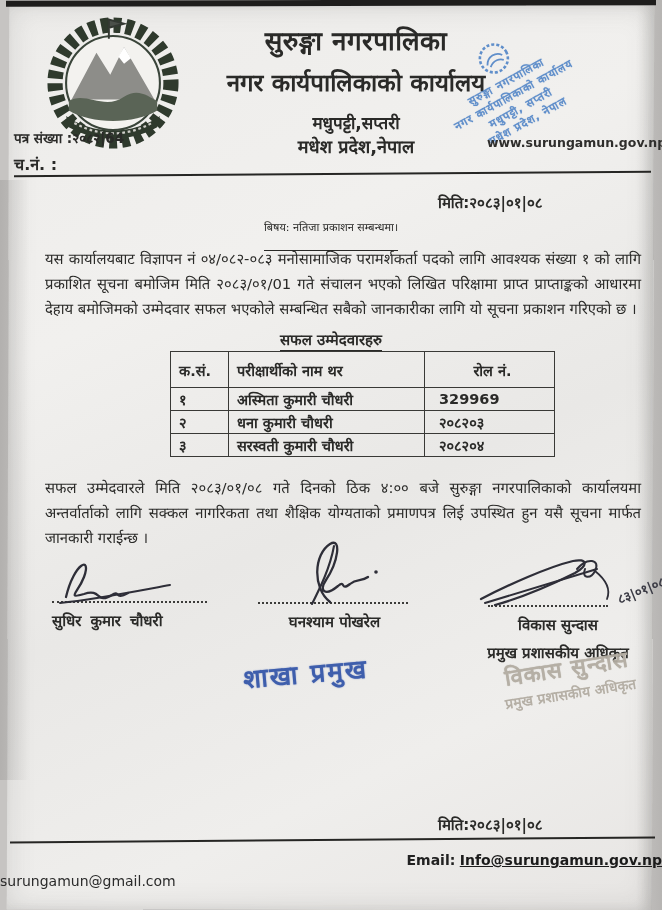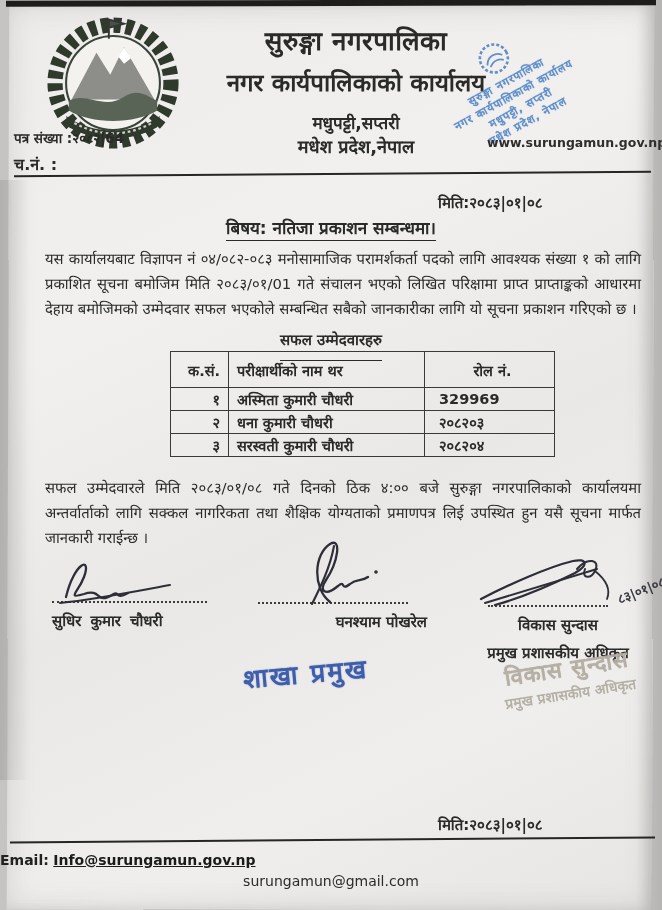--- a/index.html
+++ b/index.html
@@ -42,70 +42,70 @@
     white-space:nowrap; text-shadow:0 0 1px rgba(77,130,198,.5); }
   .website { position:absolute; left:487px; top:135px; font-size:12.5px; font-weight:700; color:#2f2e2c; }
 
   .rule1 { position:absolute; left:14px; top:173px; width:637px;
     border-top:2.5px solid #262624; transform:rotate(-.4deg); }
 
   
   .date-top { position:absolute; left:438px; top:192px; width:190px;
     font-size:15px; font-weight:700; }
   .subject-wrap { position:absolute; left:0; top:216px; width:662px; text-align:center; }
-  .subject { font-size:17px; font-weight:700; border-bottom:1.5px solid #2a2a28; padding-bottom:2px; }
+  .subject { font-size:11px; font-weight:400; border-bottom:1.5px solid #2a2a28; padding-bottom:16px; }
   .para { position:absolute; left:45px; width:596px; font-size:14.8px;
     line-height:25px; text-align:justify; }
   .para1 { top:246px; }
   .para2 { top:475px; }
 
   .tbl-title-wrap { position:absolute; left:0; top:329px; width:662px; text-align:center; }
-  .tbl-title { font-size:15px; font-weight:700; border-bottom:1.5px solid #2a2a28; padding-bottom:11px; }
+  .tbl-title { font-size:15px; font-weight:700; border-bottom:1.5px solid #2a2a28; padding-bottom:1px; }
 
   table.cand { position:absolute; left:170px; top:351px; border-collapse:collapse;
     font-size:14.5px; }
   table.cand th, table.cand td { border:1.7px solid #39393б; border:1.7px solid #393936; padding:1px 8px; }
   table.cand th { height:36px; font-weight:700; }
   table.cand td { height:23px; font-weight:700; }
-  .c-sn { width:58px; text-align:right;margin-left:44px; }
+  .c-sn { width:58px; text-align:left;margin-left:44px; }
   .c-name { width:196px; text-align:left; }
   .c-roll { width:130px; text-align:left; padding-left:14px !important; }
   table.cand th.c-roll { text-align:center; }
 
   
   .sig { position:absolute; }
   .sig .squiggle { display:block; }
   .dotline { border-bottom:2.2px dotted #3c3c3a; margin-top:-4px; }
   .sig-name  { font-size:15px; font-weight:700; margin-top:7px; }
   .sig-title { font-size:15px; font-weight:700; margin-top:8px; }
   .sig1 { left:52px;  top:553px; width:190px;font-family:Liberation Mono, monospace; }
-  .sig2 { left:242px; top:540px; width:185px; text-align:right; }
+  .sig2 { left:242px; top:540px; width:185px; text-align:center; }
   .sig3 { left:458px; top:553px; width:200px; text-align:center; }
   .hand-date { position:absolute; right:-8px; top:28px; font-size:13px; color:#3a3a44;
     transform:rotate(-22deg); font-weight:700; }
 
   .stamp-branch { position:absolute; left:243px; top:655px; font-size:26px; font-weight:700;
     color:#2c4fa6; transform:rotate(-5deg); letter-spacing:2px; opacity:.9;
     text-shadow:0 0 1.5px rgba(44,79,166,.6); }
   .stamp-cao { position:absolute; left:468px; top:652px; width:200px; text-align:center;
     color:#b2aca2; transform:rotate(-9deg); opacity:.95; }
   .stamp-cao .l1 { font-size:22px; font-weight:700; letter-spacing:1px;
     text-shadow:0 0 1px rgba(178,172,162,.8); }
   .stamp-cao .l2 { font-size:14px; font-weight:700; margin-top:2px; }
 
   
   .date-bottom { position:absolute; left:438px; top:814px; width:200px;
     font-size:15px; font-weight:700; }
   .rule2 { position:absolute; left:10px; top:839px; width:645px;
     border-top:2.2px solid #262624; transform:rotate(-.45deg); }
-  .email-line1 { position:absolute; left:0; top:852px; width:662px; text-align:left;
+  .email-line1 { position:absolute; left:0; top:852px; width:662px; text-align:right;
     font-size:14px; color:#222; }
   .email-line1 .lbl { font-weight:700; }
   .email-line1 .lnk { font-weight:700; text-decoration:underline; color:#1b1b1b; }
-  .email-line2 { position:absolute; left:0; top:873px; width:662px; text-align:center;
+  .email-line2 { position:absolute; left:0; top:873px; width:662px; 
     font-size:14px; color:#2b2b2b; }
 </style>
 </head>
 <body>
 
 <div class="paper"></div>
 <div class="wrinkle1"></div>
 <div class="wrinkle2"></div>
 <div class="top-strip"></div>
 

